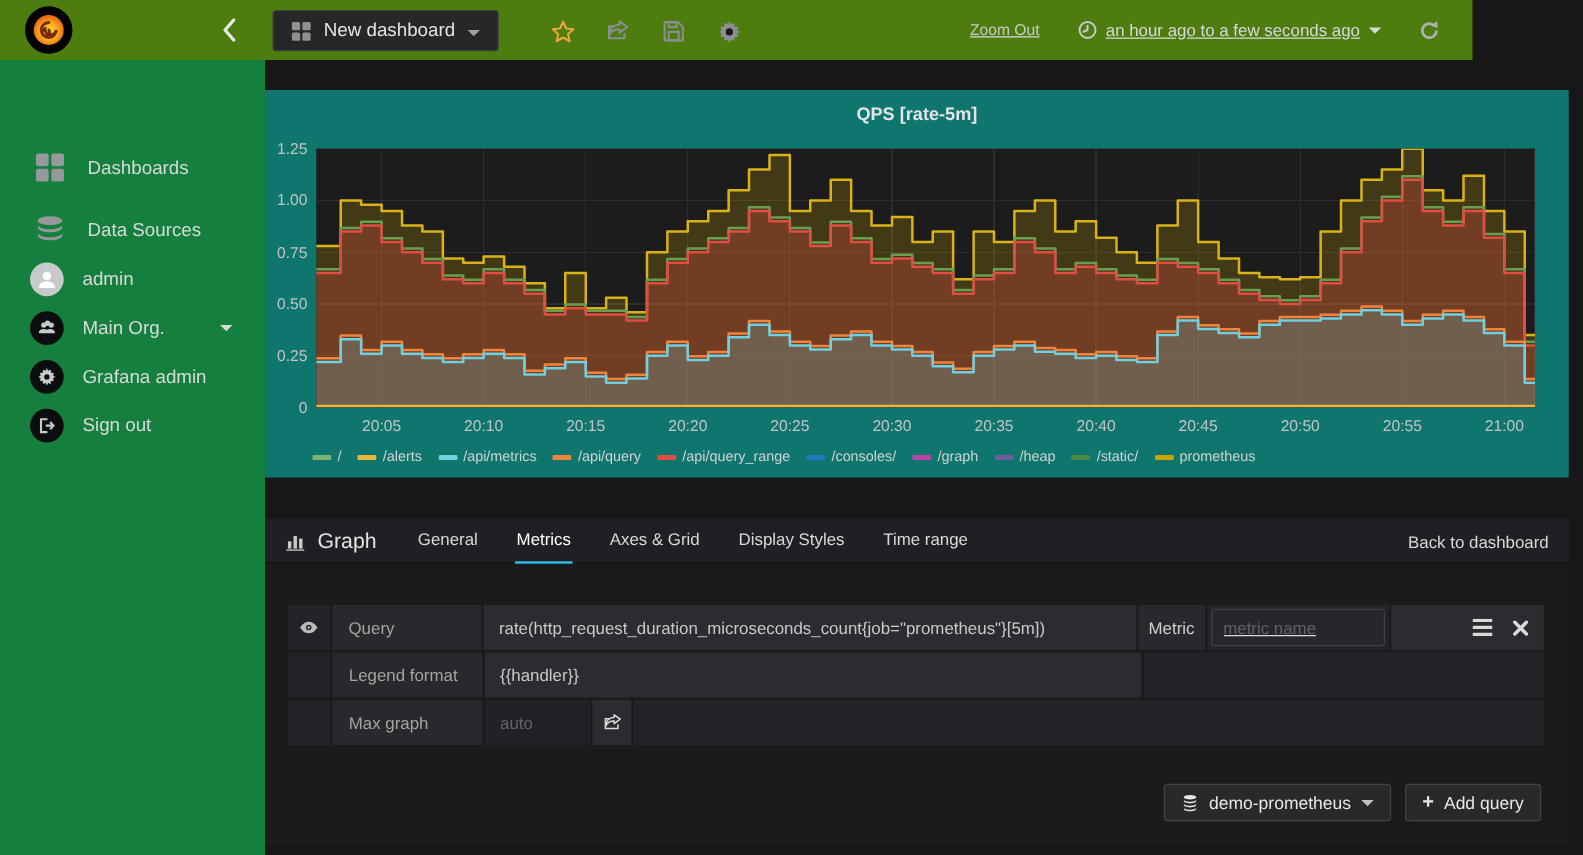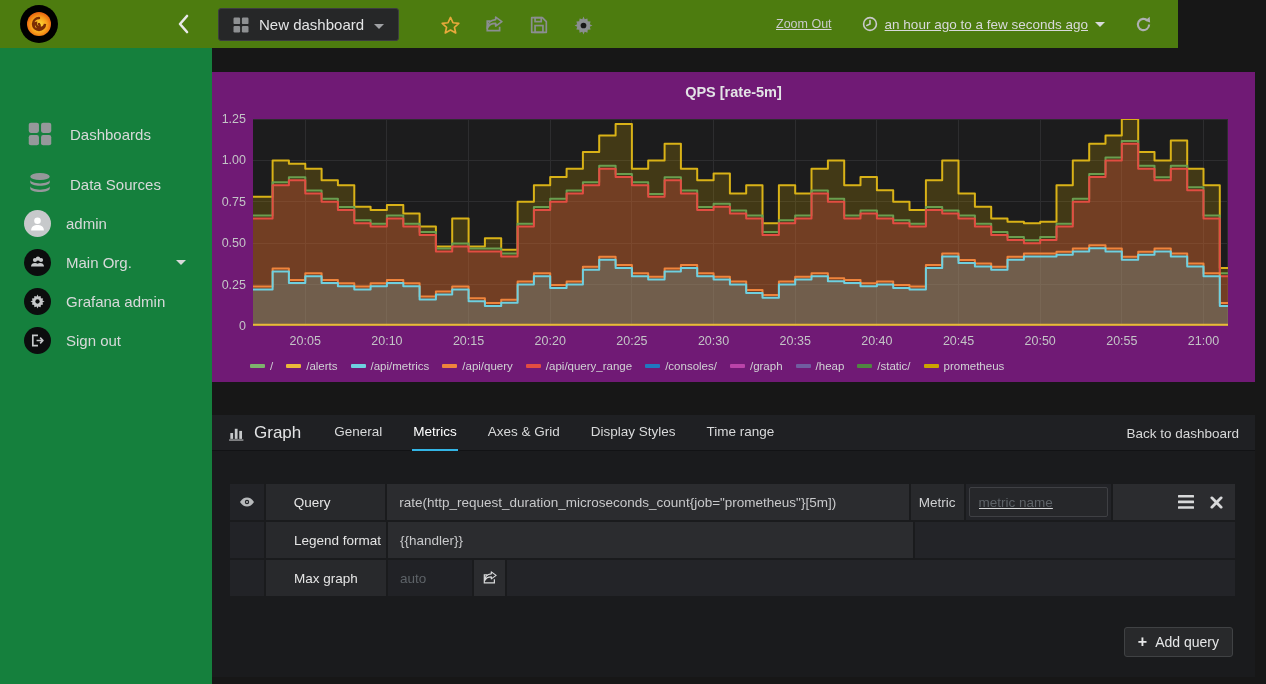--- a/index.html
+++ b/index.html
@@ -29,21 +29,21 @@
   .side-item { position:absolute; left:0; width:212px; height:34px; display:flex; align-items:center; cursor:pointer; }
   .side-item .big-icon { position:absolute; left:28px; width:24px; height:24px; color:#96989b; }
   .side-item .label { position:absolute; left:70px; font-size:15px; color:#d8d9da; }
   .circle-icon { position:absolute; left:24px; width:27px; height:27px; border-radius:50%;
                  background:#0c0d0e; display:flex; align-items:center; justify-content:center; color:#c7c9cb; }
   .circle-icon.light { background:#c7c9cb; color:#fff; }
   .side-item .label2 { position:absolute; left:66px; font-size:15px; color:#d8d9da; }
   .side-item .org-caret { position:absolute; left:176px; }
 
   
-  #chart-panel { position:absolute; left:212px; top:72px; width:1043px; height:310px; background:#701a75; }
+  #chart-panel { position:absolute; left:212px; top:72px; width:1043px; height:310px; background:#0f766e; }
   #chart-title { position:absolute; left:0; top:12px; width:100%; text-align:center;
                  font-size:14.5px; font-weight:bold; color:#e3e4e6; }
   #plot-wrap { position:absolute; left:41px; top:47px; width:975px; height:207px; cursor:crosshair; }
   #plot-svg { display:block; width:975px; height:207px; background:#1c1c1d; }
   .grid { stroke:#2d2d2f; stroke-width:1; shape-rendering:crispEdges; }
   .ytick { position:absolute; left:0; width:34px; text-align:right; font-size:12.5px; color:#c3c4c6; }
   .xtick { position:absolute; width:52px; text-align:center; top:262px; font-size:12.5px; color:#c3c4c6; }
   #chart-legend { position:absolute; left:38px; top:288px; display:flex; gap:13px; align-items:center; }
   .legend-item { display:flex; align-items:center; gap:5px; font-size:11.5px; color:#d0d2d4; cursor:pointer; white-space:nowrap; }
   .legend-item i { display:inline-block; width:15px; height:4px; border-radius:1px; }
@@ -58,21 +58,21 @@
          display:flex; align-items:center; cursor:pointer; border-bottom:2px solid transparent; }
   .tab.active { color:#ffffff; border-bottom:2px solid #33b5e5; }
   #back-link { position:absolute; right:16px; top:0; height:36px; display:flex; align-items:center;
                font-size:13.5px; color:#d8d9da; cursor:pointer; }
 
   #query-table { position:absolute; left:18px; top:69px; width:1005px; }
   .qrow { display:flex; margin-bottom:2px; height:36px; }
   .cell { height:36px; display:flex; align-items:center; margin-right:2px; }
   .cell:last-child { margin-right:0; }
   .eye-cell   { width:34px; background:#222327; justify-content:center; color:#b7b9bb; }
-  .label-cell { width:120px; background:#28292c; padding-left:28px; font-size:13.5px; color:#e5e5e5; }
+  .label-cell { width:120px; background:#28292c; padding-left:13px; font-size:13.5px; color:#a3a3a3; }
   .input-cell { background:#2b2c2f; }
   .q-input { width:100%; height:100%; background:transparent; border:none; outline:none;
              color:#c8c9cb; font-size:13.5px; padding:0 12px; font-family:"Liberation Sans", sans-serif; }
   .metric-label-cell { width:53px; background:#28292c; justify-content:center; font-size:13.5px; color:#d0d1d3; }
   .metric-input-cell { width:146px; background:#232428; padding:3px;text-decoration:underline; }
   .metric-input { width:100%; height:100%; background:#26272a; border:1px solid #3f4044; border-radius:2px;
                   color:#c8c9cb; font-size:13.5px; padding:0 9px; outline:none; font-family:"Liberation Sans", sans-serif; }
   .metric-input::placeholder, .q-input::placeholder { color:#5e6368; }
   .actions-cell { width:123px; background:#2b2c2f; justify-content:flex-end; gap:16px; padding-right:12px; color:#d8d9da; }
   .filler-cell { background:#232428; flex:1; }
@@ -397,17 +397,27 @@
           <path d="M9.5 3.2 V1 L15 5 L9.5 9 V6.6 C5.5 6.6 3.3 8 2 11 C2 7 4.5 3.6 9.5 3.2 Z" fill="none" stroke="#d8d9da" stroke-width="1.4" stroke-linejoin="round"></path>
           <path d="M13 9.5 V13.5 H1.5 V4.5 H5" fill="none" stroke="#d8d9da" stroke-width="1.4"></path>
         </svg>
       </div>
       <div class="cell filler-cell"></div>
     </div>
   </div>
 
   <div id="editor-buttons">
     <button class="gf-btn">
+      <svg width="14" height="15" viewBox="0 0 16 16" fill="#e6e7e8">
+        <ellipse cx="8" cy="2.6" rx="5.6" ry="2.1"></ellipse>
+        <path d="M2.4 4.6 c0 1.2 2.5 2.1 5.6 2.1 s5.6 -0.9 5.6 -2.1 v1.5 c0 1.2 -2.5 2.1 -5.6 2.1 s-5.6 -0.9 -5.6 -2.1 Z"></path>
+        <path d="M2.4 8.3 c0 1.2 2.5 2.1 5.6 2.1 s5.6 -0.9 5.6 -2.1 v1.5 c0 1.2 -2.5 2.1 -5.6 2.1 s-5.6 -0.9 -5.6 -2.1 Z"></path>
+        <path d="M2.4 12 c0 1.2 2.5 2.1 5.6 2.1 s5.6 -0.9 5.6 -2.1 v1.3 c0 1.2 -2.5 2.1 -5.6 2.1 s-5.6 -0.9 -5.6 -2.1 Z"></path>
+      </svg>
+      <span>demo-prometheus</span>
+      <span class="caret" style="border-top-color:#bfc1c3"></span>
+    </button>
+    <button class="gf-btn">
       <span class="plus">+</span>
       <span>Add query</span>
     </button>
   </div>
 </div>
 
 </body></html>

